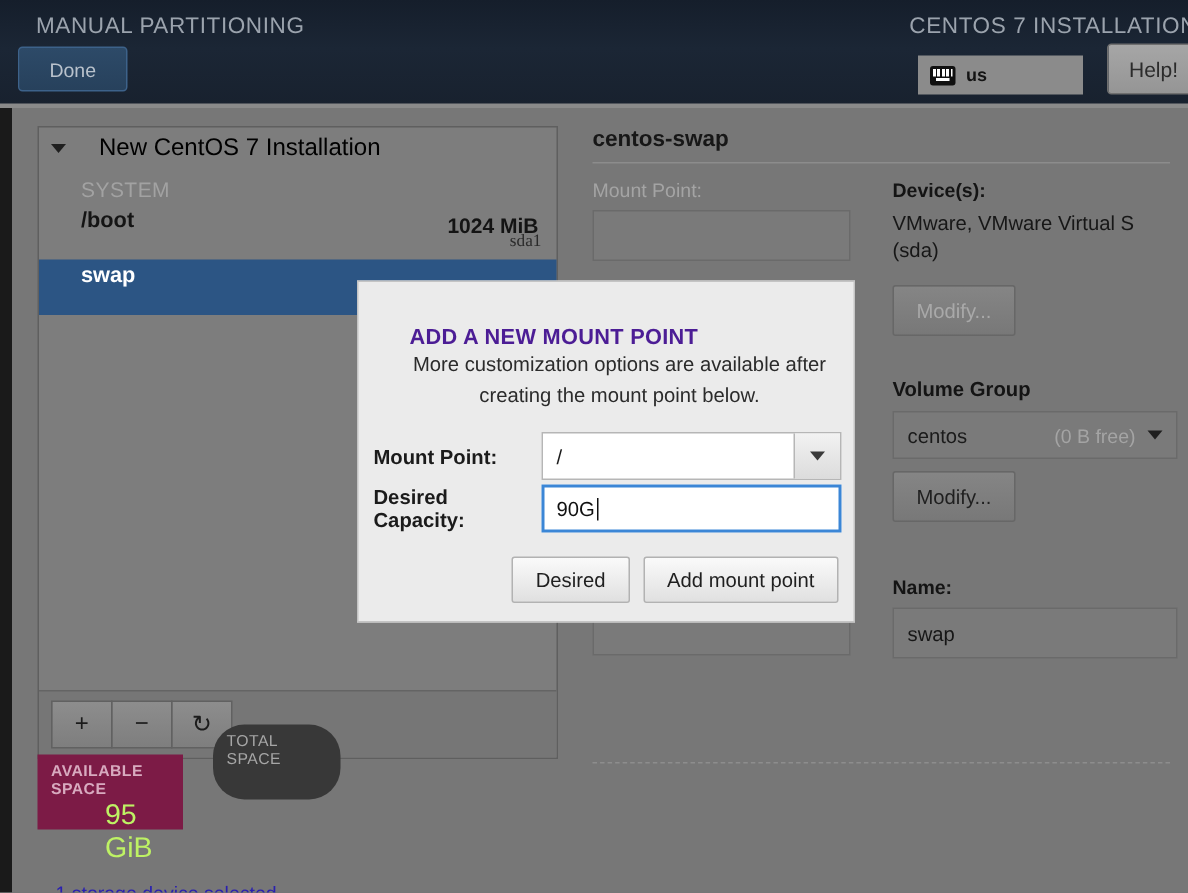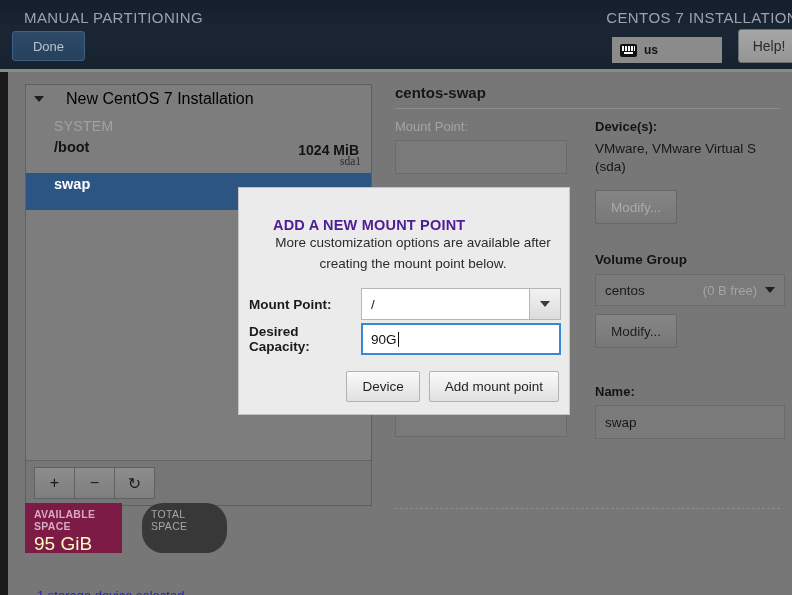--- a/index.html
+++ b/index.html
@@ -124,22 +124,22 @@
   .tb-btn:first-child { margin-left: 0; }
 
   
   .space-box {
     position: absolute; width: 97px; height: 50px; padding: 5px 9px 0 9px;
   }
   .space-box .sb-cap { font-size: 10.5px; letter-spacing: .3px; }
   .space-box .sb-val { font-size: 19px; margin-top: 1px; }
   .avail-box { left: 25px; top: 431px; background: #7c1b46; }
   .avail-box .sb-cap { color: #d8aabf; font-weight: bold; }
-  .avail-box .sb-val { color: #fef9c3; }
-  .total-box { left: 142px; top: 431px; background: #383838; width: 85px; border-radius: 21px; }
+  .avail-box .sb-val { color: #bef264; margin-left: 36px; }
+  .total-box { left: 142px; top: 411px; background: #383838; width: 85px; border-radius: 21px; }
   .total-box .sb-cap { color: #a6a6a6; }
   .total-box .sb-val { color: #e8e8e8; }
 
   .storage-link {
     position: absolute; left: 37px; top: 516px;
     font-size: 13px; color: #2a20b0; text-decoration: underline; cursor: pointer;
   }
 
   
   .detail {
@@ -344,18 +344,18 @@
 
     <div class="m-row m-row-dc">
       <div class="m-lbl">Desired Capacity:</div>
       <div class="cap-input">
         <span>90G</span>
           <span class="caret"></span>
       </div>
     </div>
 
     <div class="modal-btns">
-      <div class="m-btn">Device</div>
+      <div class="m-btn">Desired</div>
       <div class="m-btn">Add mount point</div>
     </div>
   </div>
 
 </div>
 
 </body></html>

